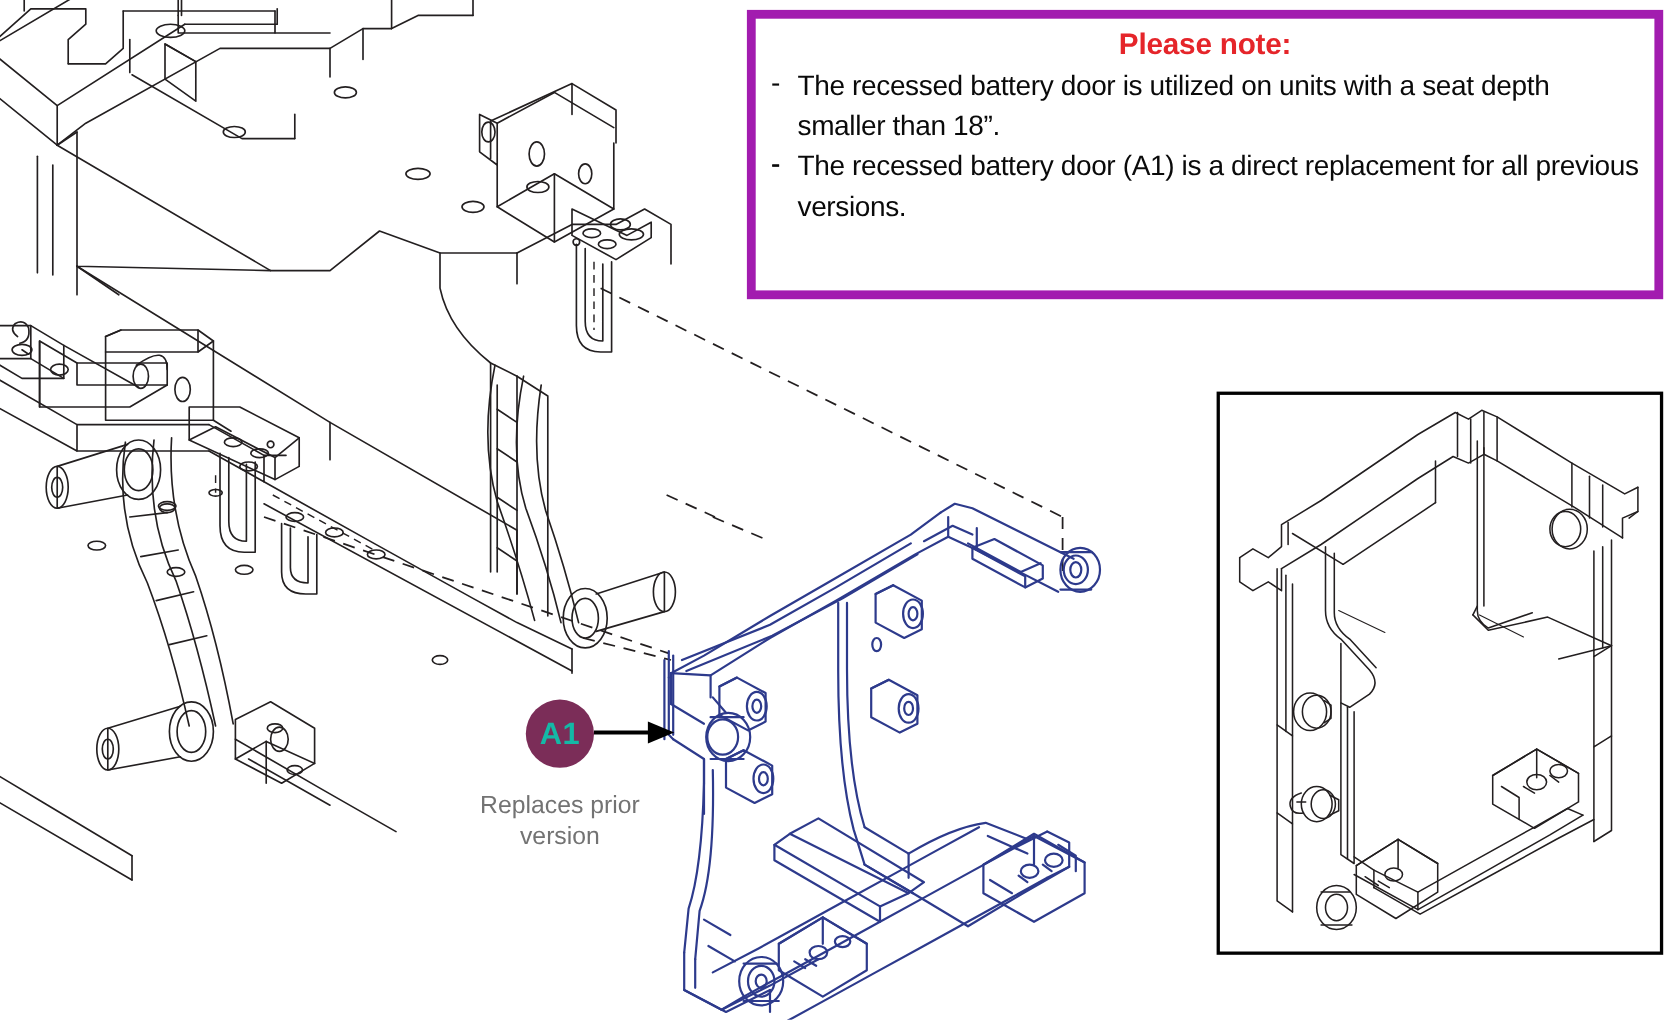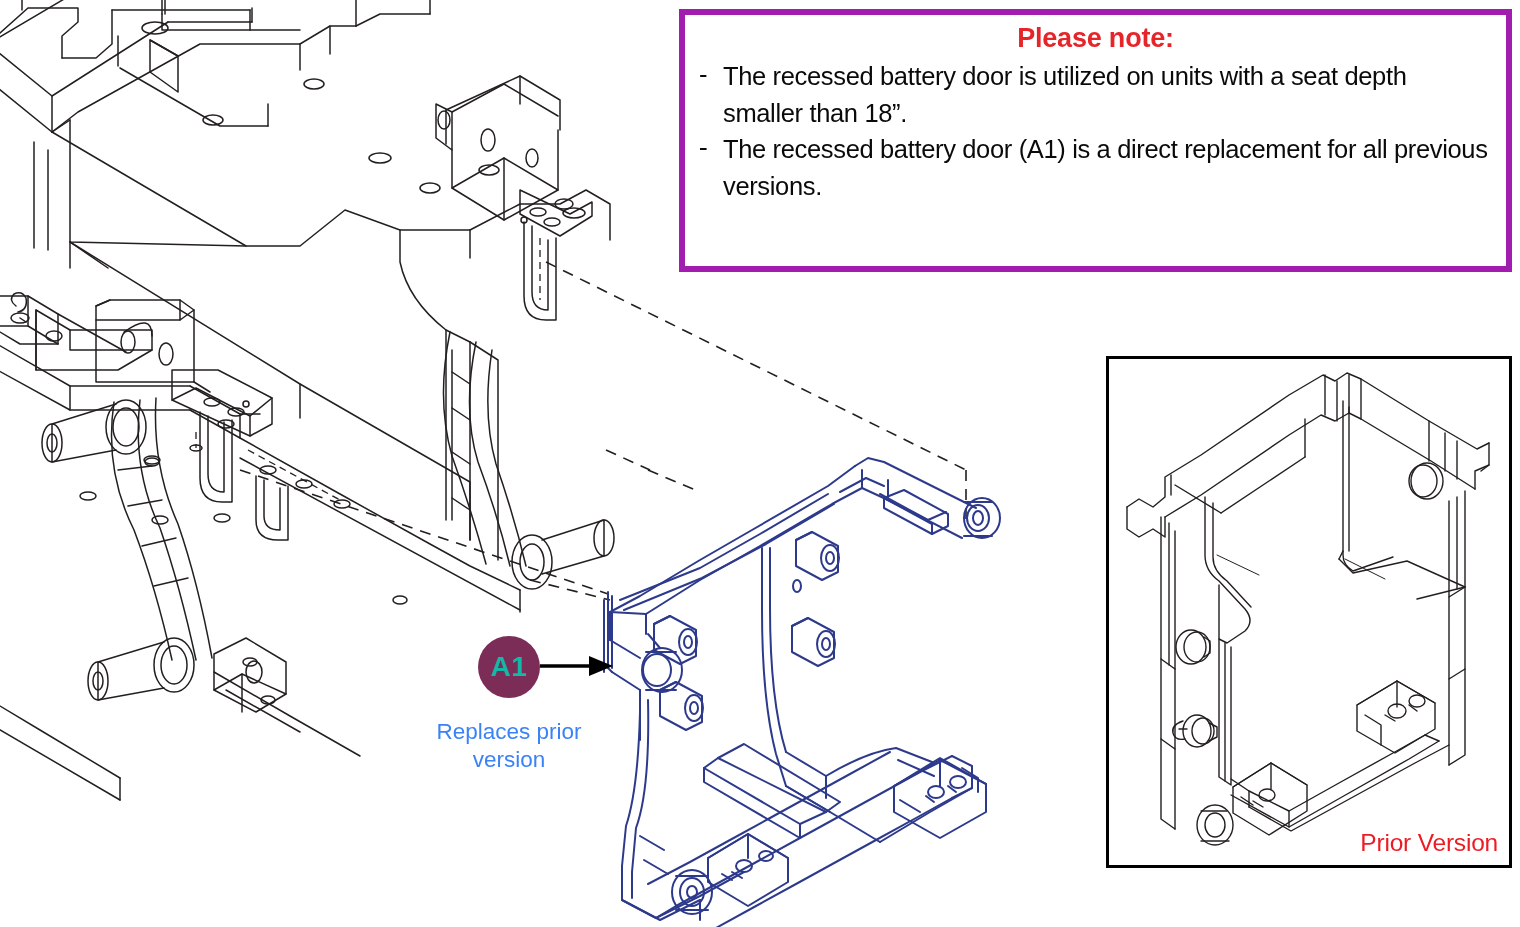--- a/index.html
+++ b/index.html
@@ -33,21 +33,21 @@
   }
 
   
   #note-box {
     position: absolute;
     left: 679px;
     top: 9px;
     width: 833px;
     height: 263px;
     box-sizing: border-box;
-    border: 6px solid #a21caf;
+    border: 8px solid #a21caf;
     background: #ffffff;
     padding: 6px 14px 6px 14px;
   }
   #note-title {
     text-align: center;
     font-size: 27px;
     font-weight: bold;
     color: #e5252a;
     line-height: 34px;
     letter-spacing: -0.2px;
@@ -118,21 +118,21 @@
     align-items: center;
     justify-content: center;
     letter-spacing: 0.5px;
   }
   #callout-a1-note {
     position: absolute;
     left: 418px;
     top: 718px;
     width: 182px;
     text-align: center;
-    color: #3b82f6;
+    color: #737373;
     font-size: 22.5px;
     line-height: 28px;
   }
 </style>
 </head>
 <body>
 
 <div id="stage">
 
   <svg id="drawing" viewBox="0 0 1520 927">
@@ -568,17 +568,16 @@
       <ellipse cx="94" cy="372" rx="11" ry="13"></ellipse>
       <path d="M 100 364 L 108 368 L 108 378 L 100 382"></path>
       <path d="M 74 362 Q 62 366 64 374 Q 66 382 76 380"></path>
       <path d="M 70 370 L 78 370"></path>
 
       <path d="M 108 196 L 150 216" stroke-width="1"></path>
       <path d="M 236 200 L 276 220" stroke-width="1"></path>
     </svg>
 
     <div id="prior-label">
-      <div>Prior Version</div>
     </div>
   </div>
 
 </div>
 
 </body></html>

